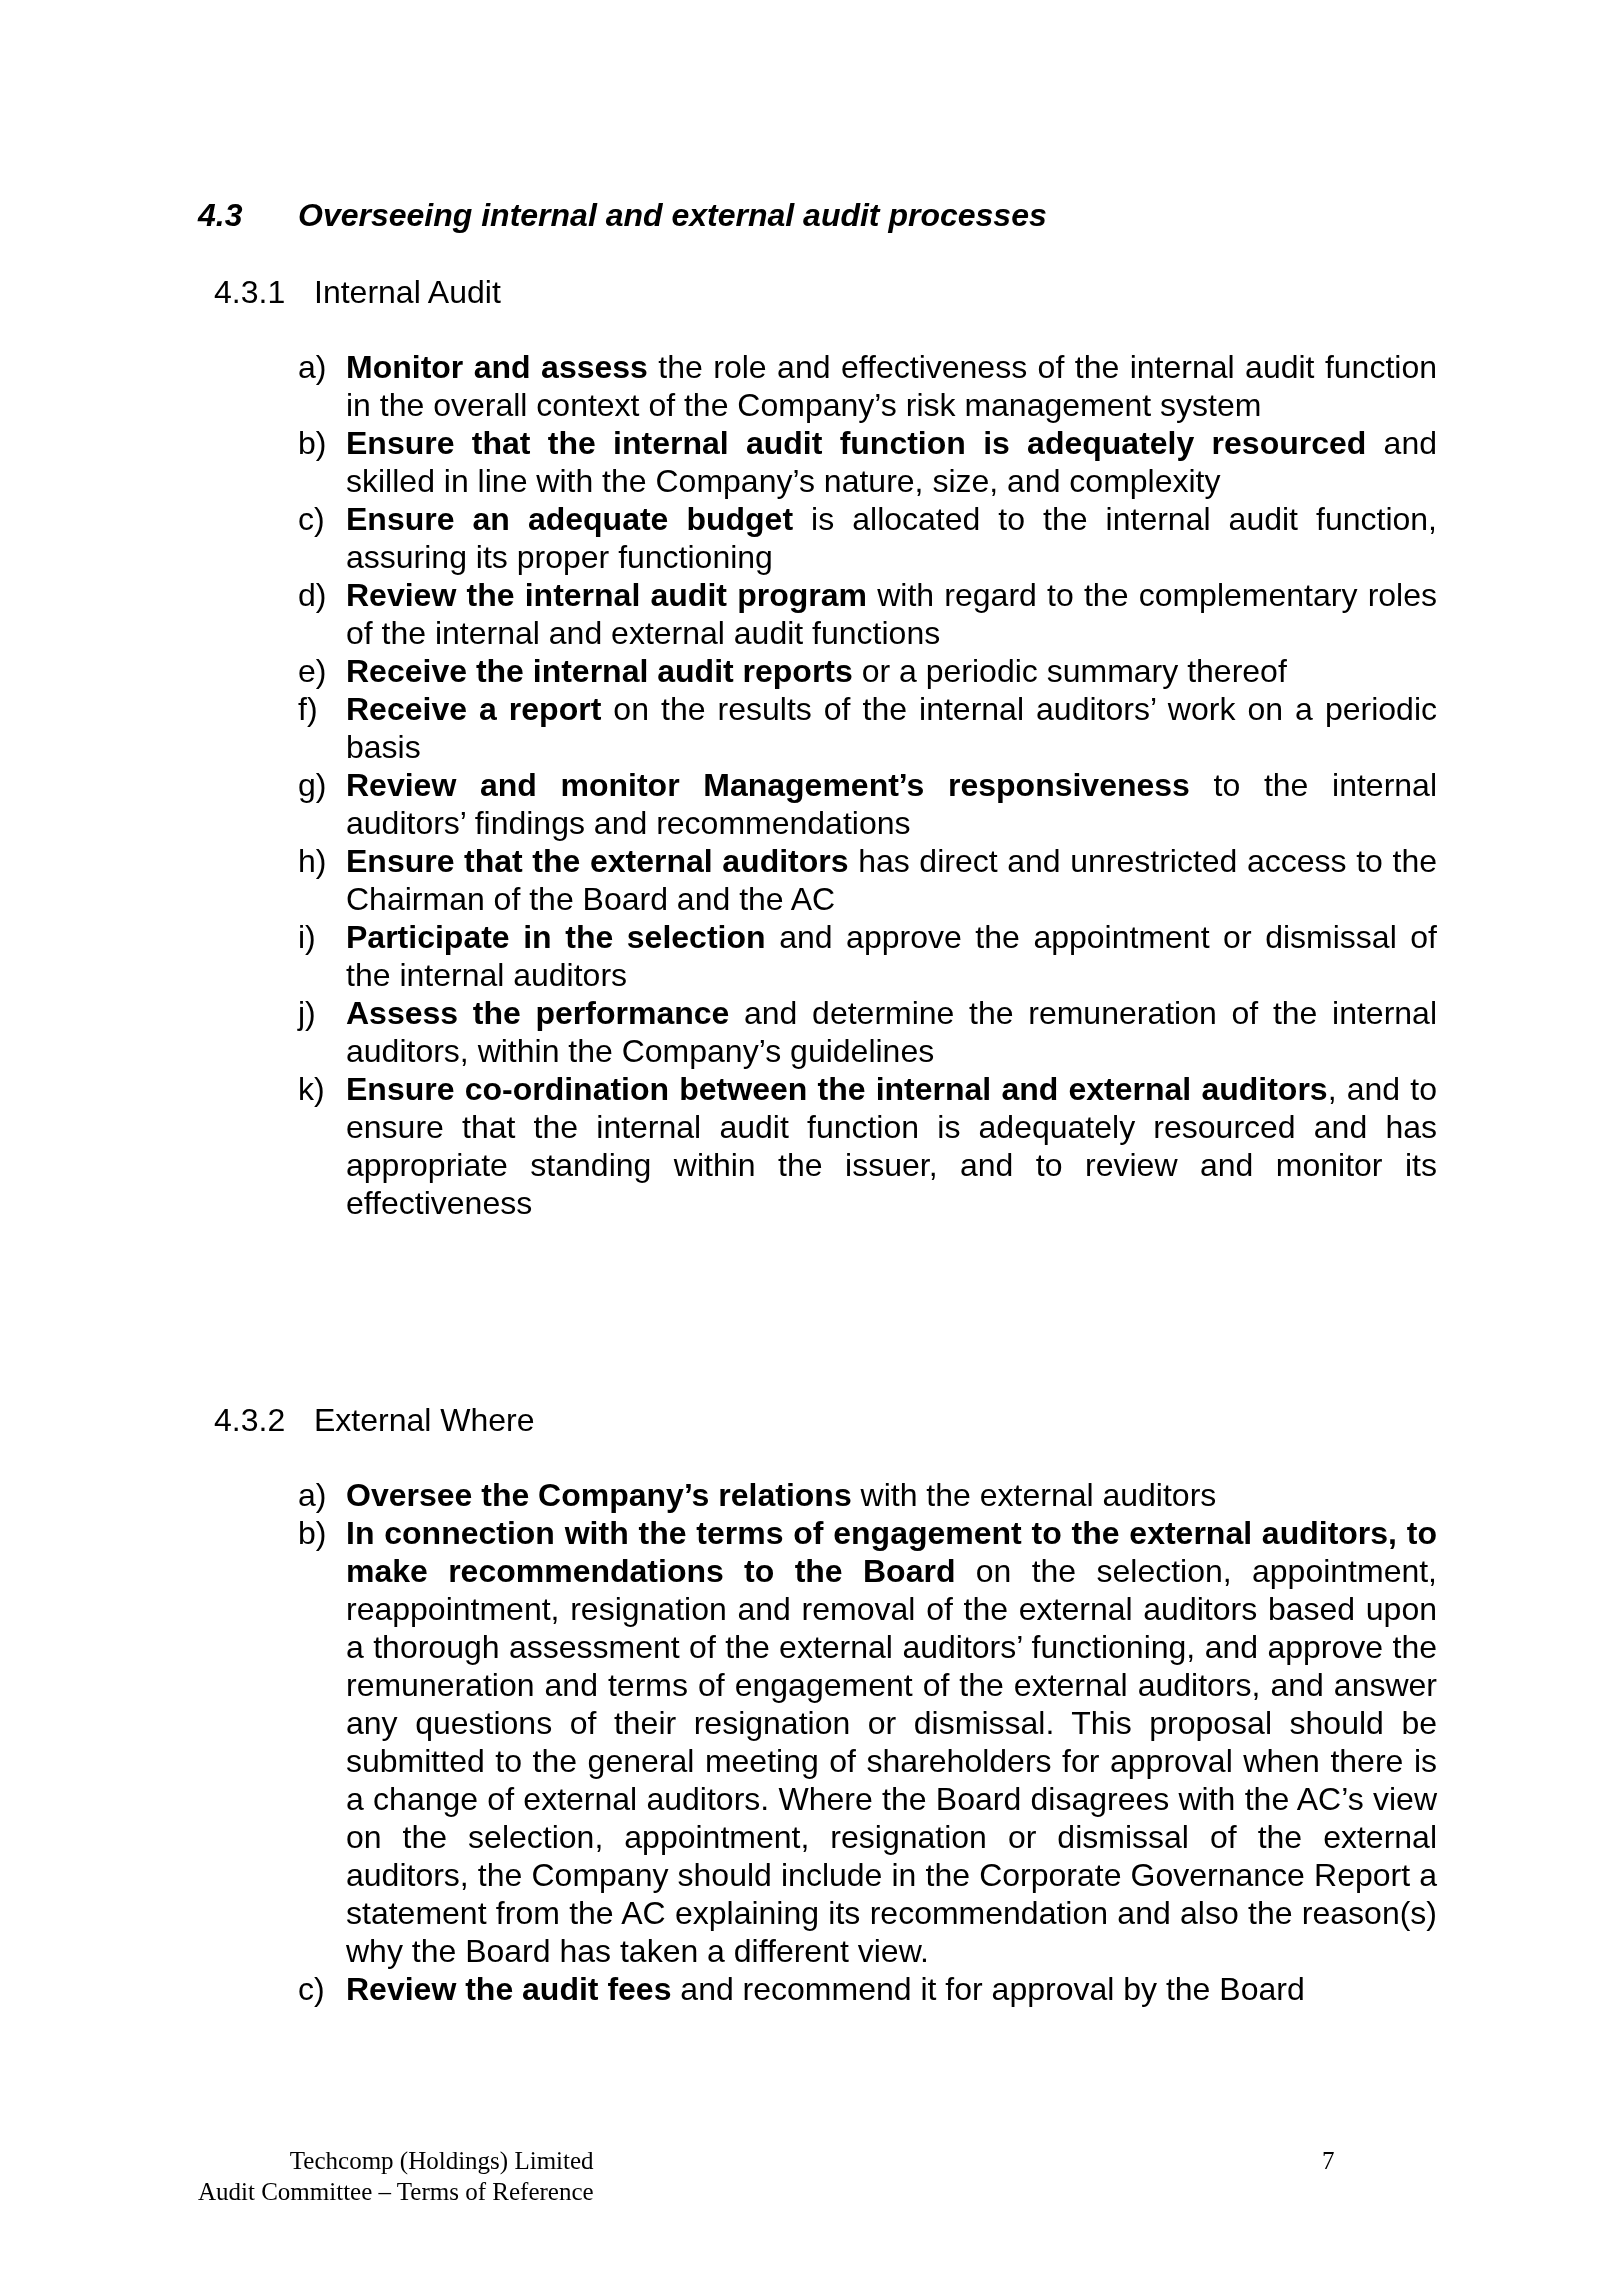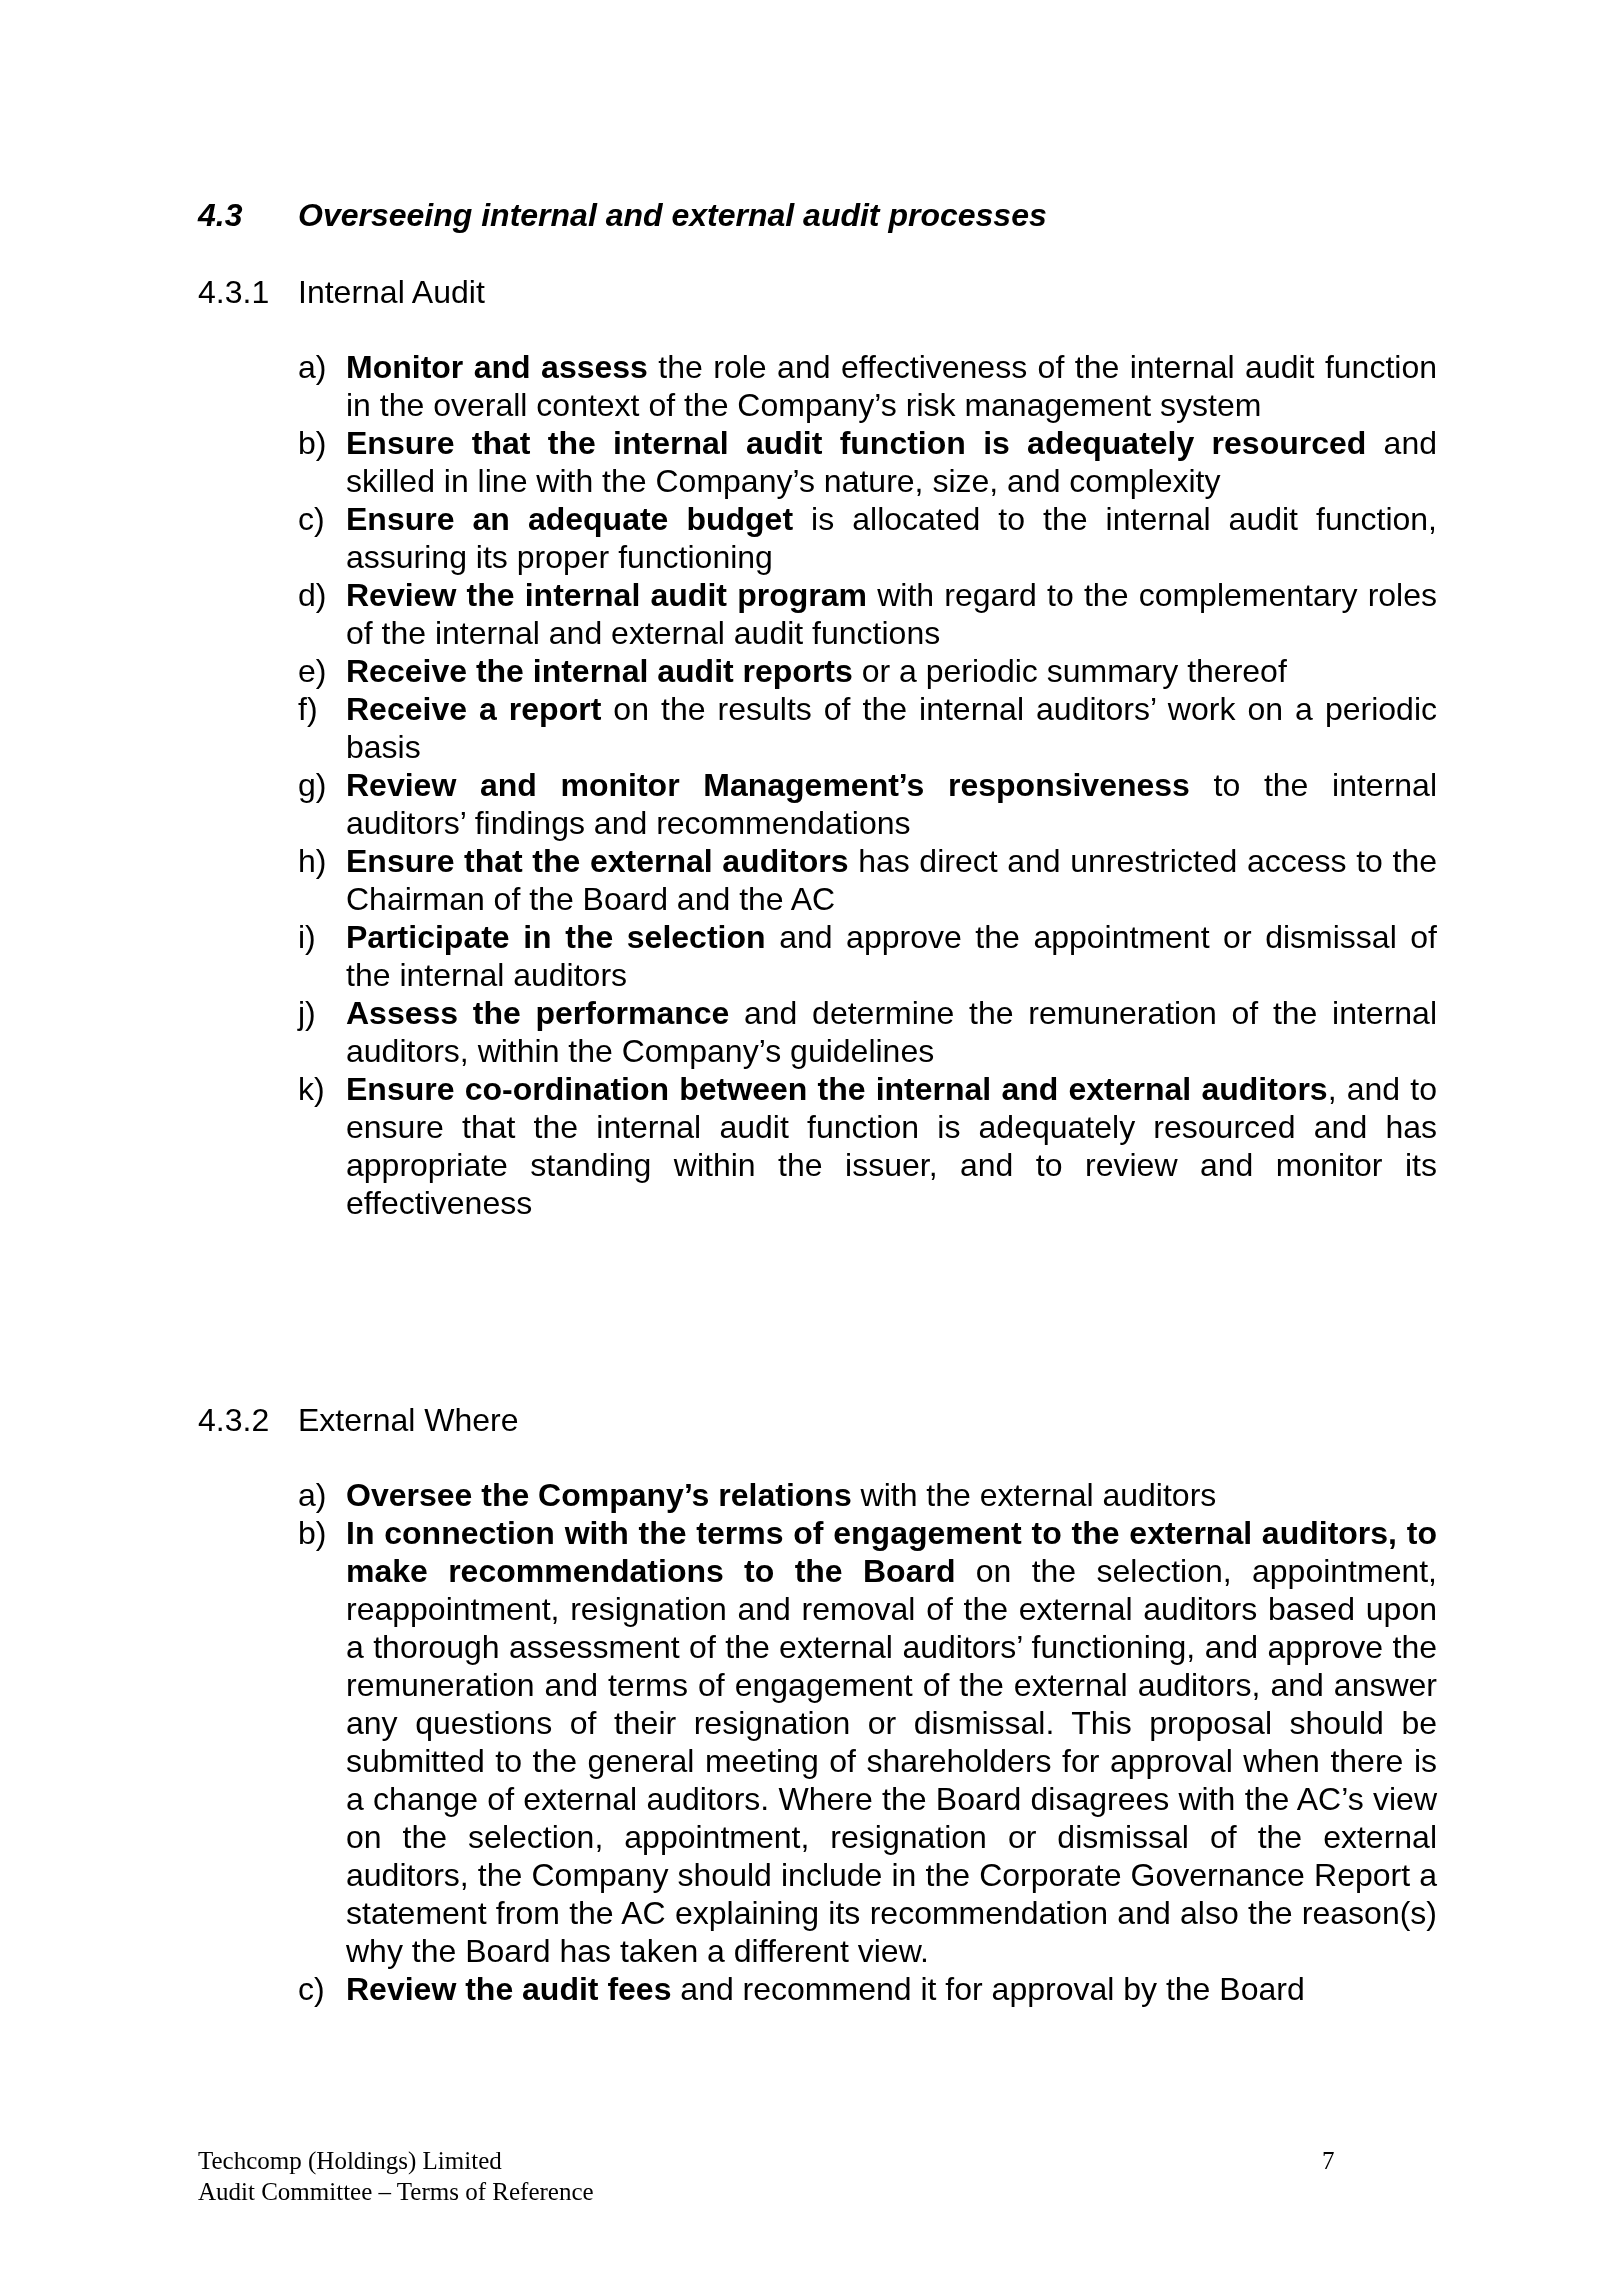--- a/index.html
+++ b/index.html
@@ -1,28 +1,28 @@
 <!DOCTYPE html>
 <html style="font-size:11.2px"><head>
 <meta charset="utf-8">
 <style>
   html, body { margin: 0; padding: 0; background: #fff; }
   body { width: 1622px; height: 2295px; position: relative; overflow: hidden; color: #000; }
   .page { position: absolute; left: 0; top: 0; width: 1324px; height: 2295px; }
   .sans { font-family: "Liberation Sans", sans-serif; font-size: 32px; line-height: 38px; }
   .h1 { position: absolute; left: 198px; top: 196px; font-weight: bold; font-style: italic; }
   .h1 .num { display: inline-block; width: 100px; }
-  .h2 { position: absolute; left: 198px; }
+  .h2 { position: absolute; left: 214px; }
   .h2 .num { display: inline-block; width: 100px; }
   .list { position: absolute; left: 298px; width: 1139px; margin: 0; padding: 0; list-style: none; }
   .list li { position: relative; padding-left: 48px; text-align: justify; text-align-last: left; }
   .list li .mark { position: absolute; left: 0; top: 0; }
   .list li b { font-weight: bold; }
   .para { position: absolute; left: 298px; width: 1139px; text-align: justify; text-align-last: left; }
-  .footer { position: absolute; left: 198px; top: 2145px; font-family: "Liberation Serif", serif; font-size: 25px; line-height: 31px; }
+  .footer { position: absolute; left: 198px; top: 2145px; font-family: "Liberation Serif", serif; font-size: 25px; line-height: 31px; text-align: right; }
   .pageno { position: absolute; left: 1322px; top: 2145px; font-family: "Liberation Serif", serif; font-size: 25px; line-height: 31px; }
 </style>
 </head>
 <body>
 
 <div class="page">
 
   <div class="h1 sans">
     <span class="num">4.3</span><span>Overseeing internal and external audit processes</span>
   </div>

